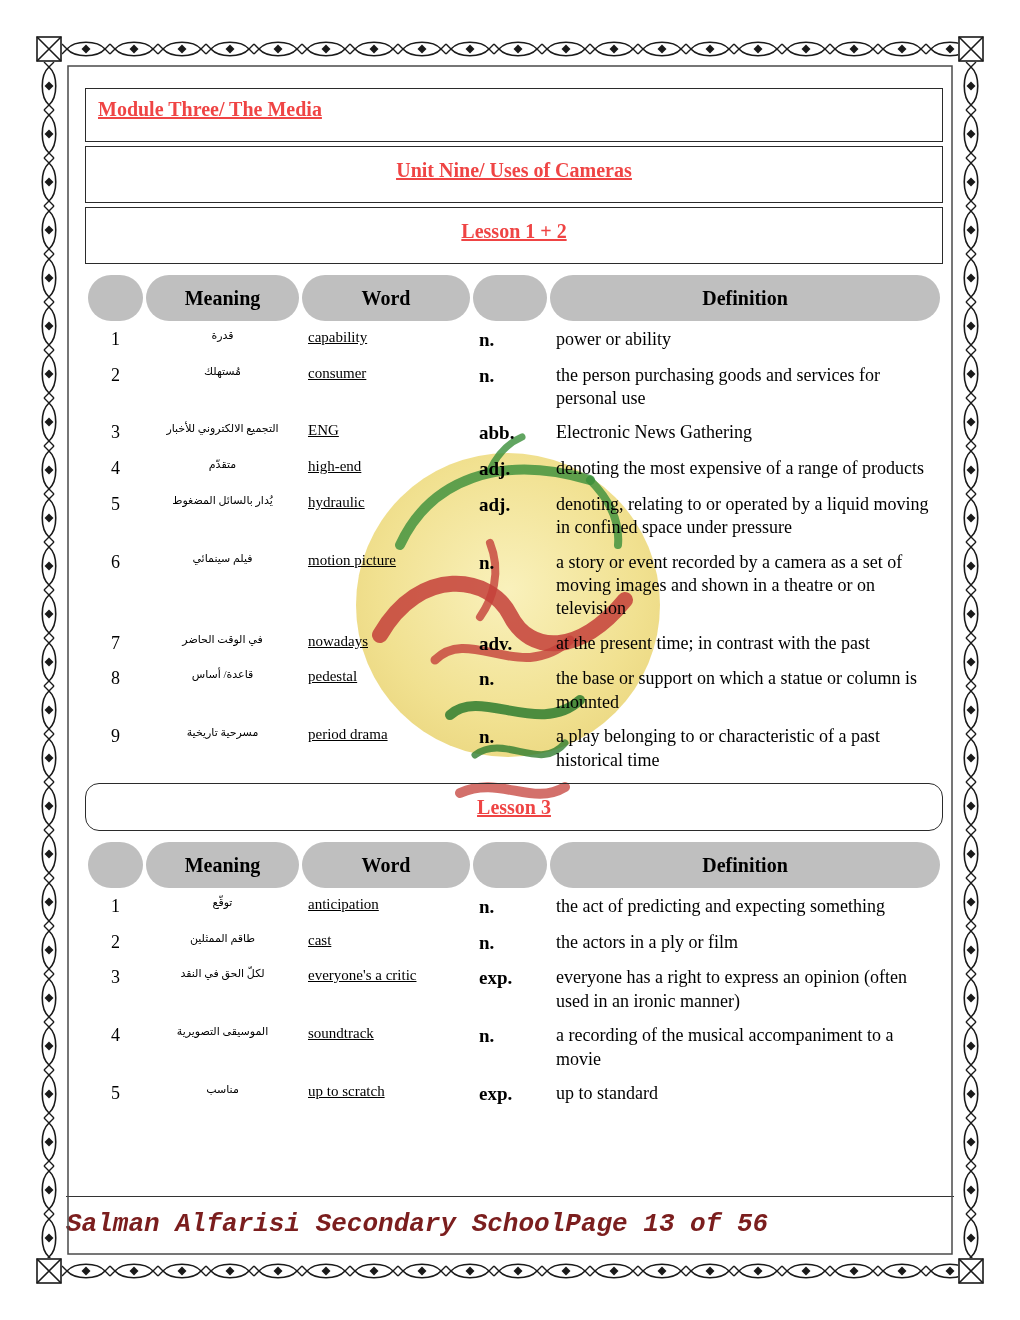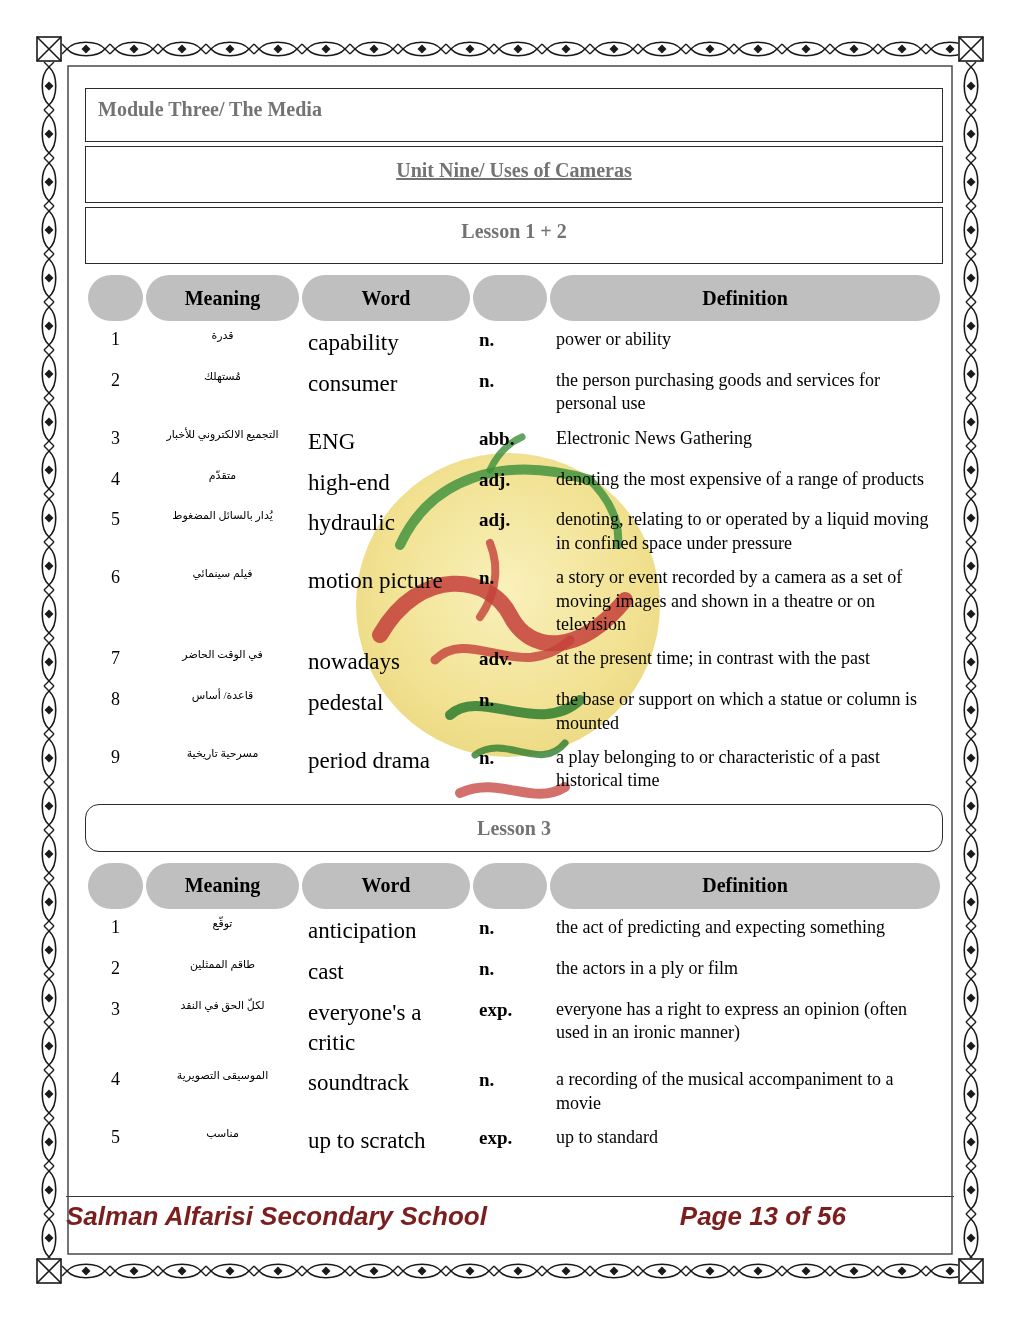--- a/index.html
+++ b/index.html
@@ -15,23 +15,24 @@
   .watermark  { position:absolute; left:340px; top:425px; z-index:0; }
 
   .content {
     position:absolute; left:85px; top:88px; width:858px; z-index:1;
   }
 
   .hbox {
     border:1.2px solid #2b2b2b;
     min-height:53px;
     padding:9px 12px 20px 12px;
-    font-size:20px; font-weight:bold; color:#737373;
+    font-size:20px; font-weight:bold; color:#ef4444;
     margin-bottom:4px;
     background:transparent;
+    text-decoration:underline;
   }
   .hbox.center { text-align:center; padding-top:12px; }
   .u { text-decoration:underline;margin-top:6px; }
   .lesson3-box { margin-top:4px; margin-bottom:8px; min-height:48px; padding-bottom:10px;border-radius:14px; }
 
   table.vocab {
     width:858px;
     border-collapse:separate;
     border-spacing:3px;
     table-layout:fixed;
@@ -46,31 +47,31 @@
   table.vocab td {
     background:transparent;
     vertical-align:top;
     padding:4px 6px;
     line-height:1.3;
     color:#000;
   }
   td.cell-num  { text-align:center; font-size:18px; }
   td.cell-meaning { direction:rtl; text-align:center; font-size:11px; padding-right:10px;
                     font-family:"Liberation Serif","DejaVu Sans",serif; }
-  td.cell-word { font-size:23px; padding-left:10px; }
+  td.cell-word { font-size:15px; padding-left:10px;text-decoration:underline; }
   td.cell-pos  { font-size:19px; font-weight:bold; padding-left:14px; }
   td.cell-definition { font-size:18px; padding-left:12px; padding-right:8px; }
 
   .footer {
     position:absolute; left:66px; top:1196px; width:888px; z-index:1;
     border-top:1.2px solid #333;
-    padding-top:4px;
-    display:flex; justify-content:space-between; align-items:baseline;
+    padding-top:12px;
+    display:flex; align-items:baseline;
     color:#7b1e1e; font-style:italic; font-weight:bold; font-size:26px;
-    font-family:Liberation Sans, sans-serif;
+    font-family:Liberation Mono, monospace;
   }
   .footer .pageinfo { margin-right:108px; }
 </style>
 </head>
 <body>
 
 <div class="page">
 
   <svg class="border-svg" width="1020" height="1320" viewBox="0 0 1020 1320">
     <defs>

